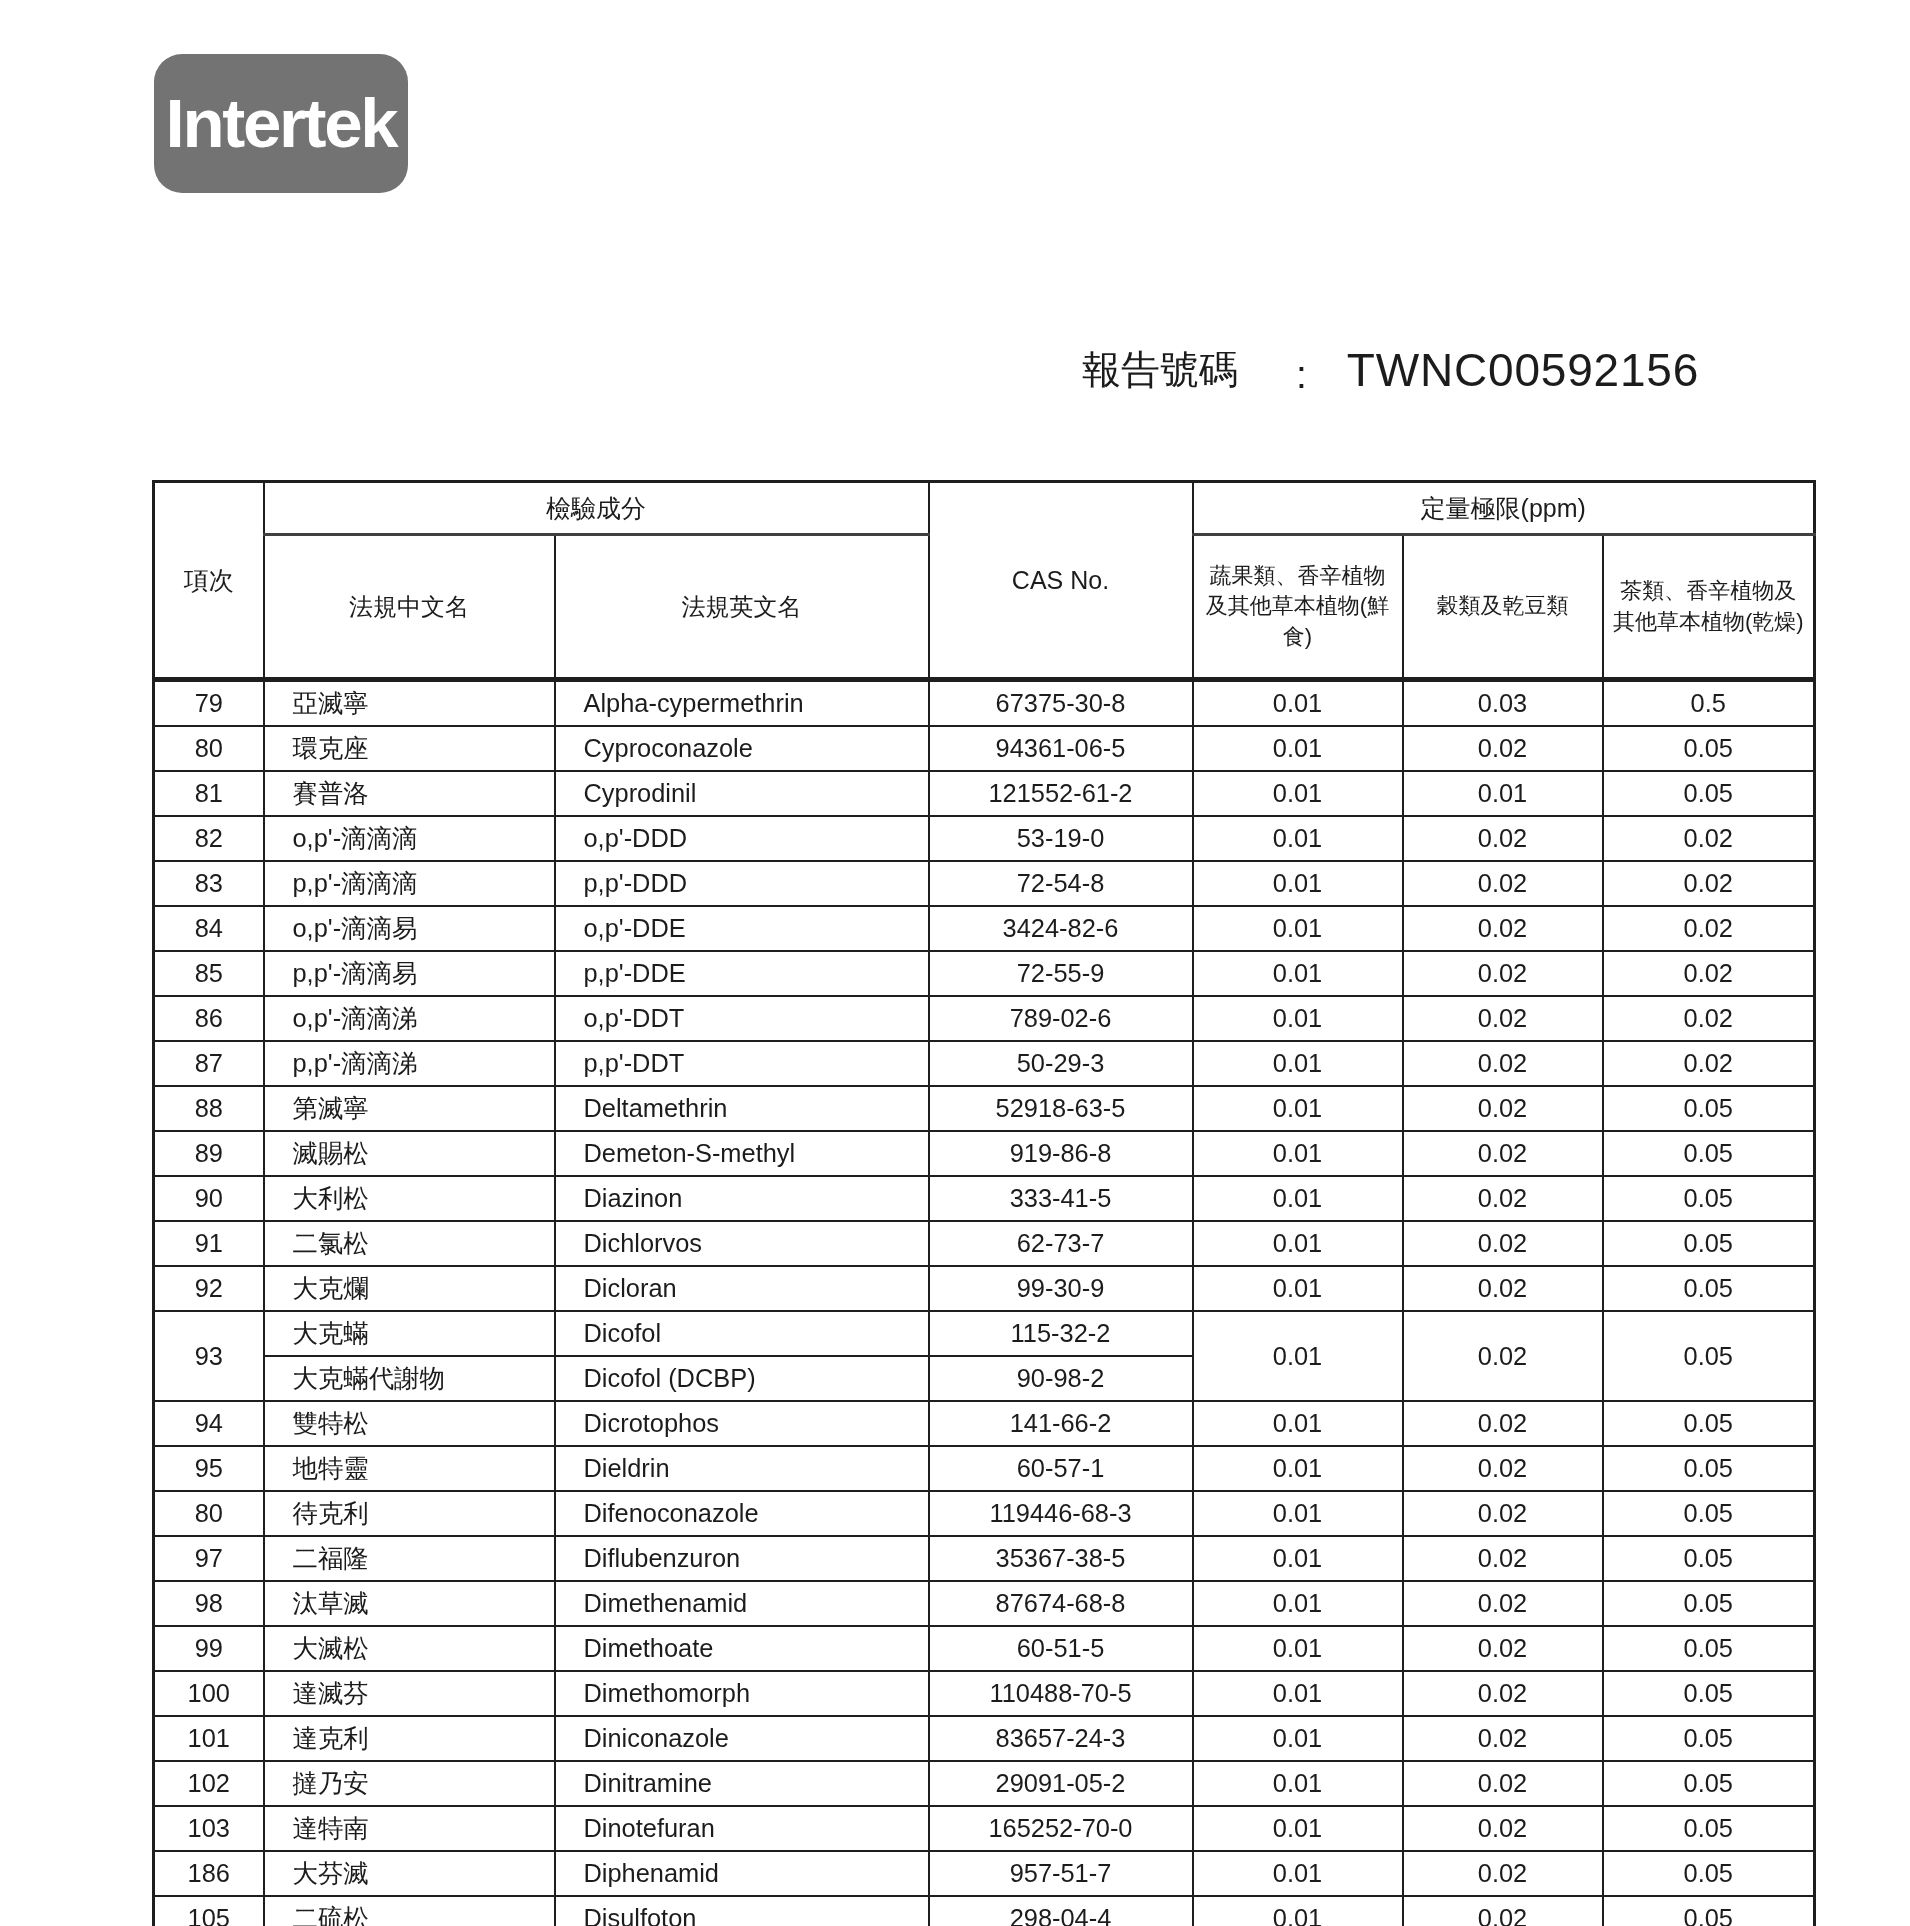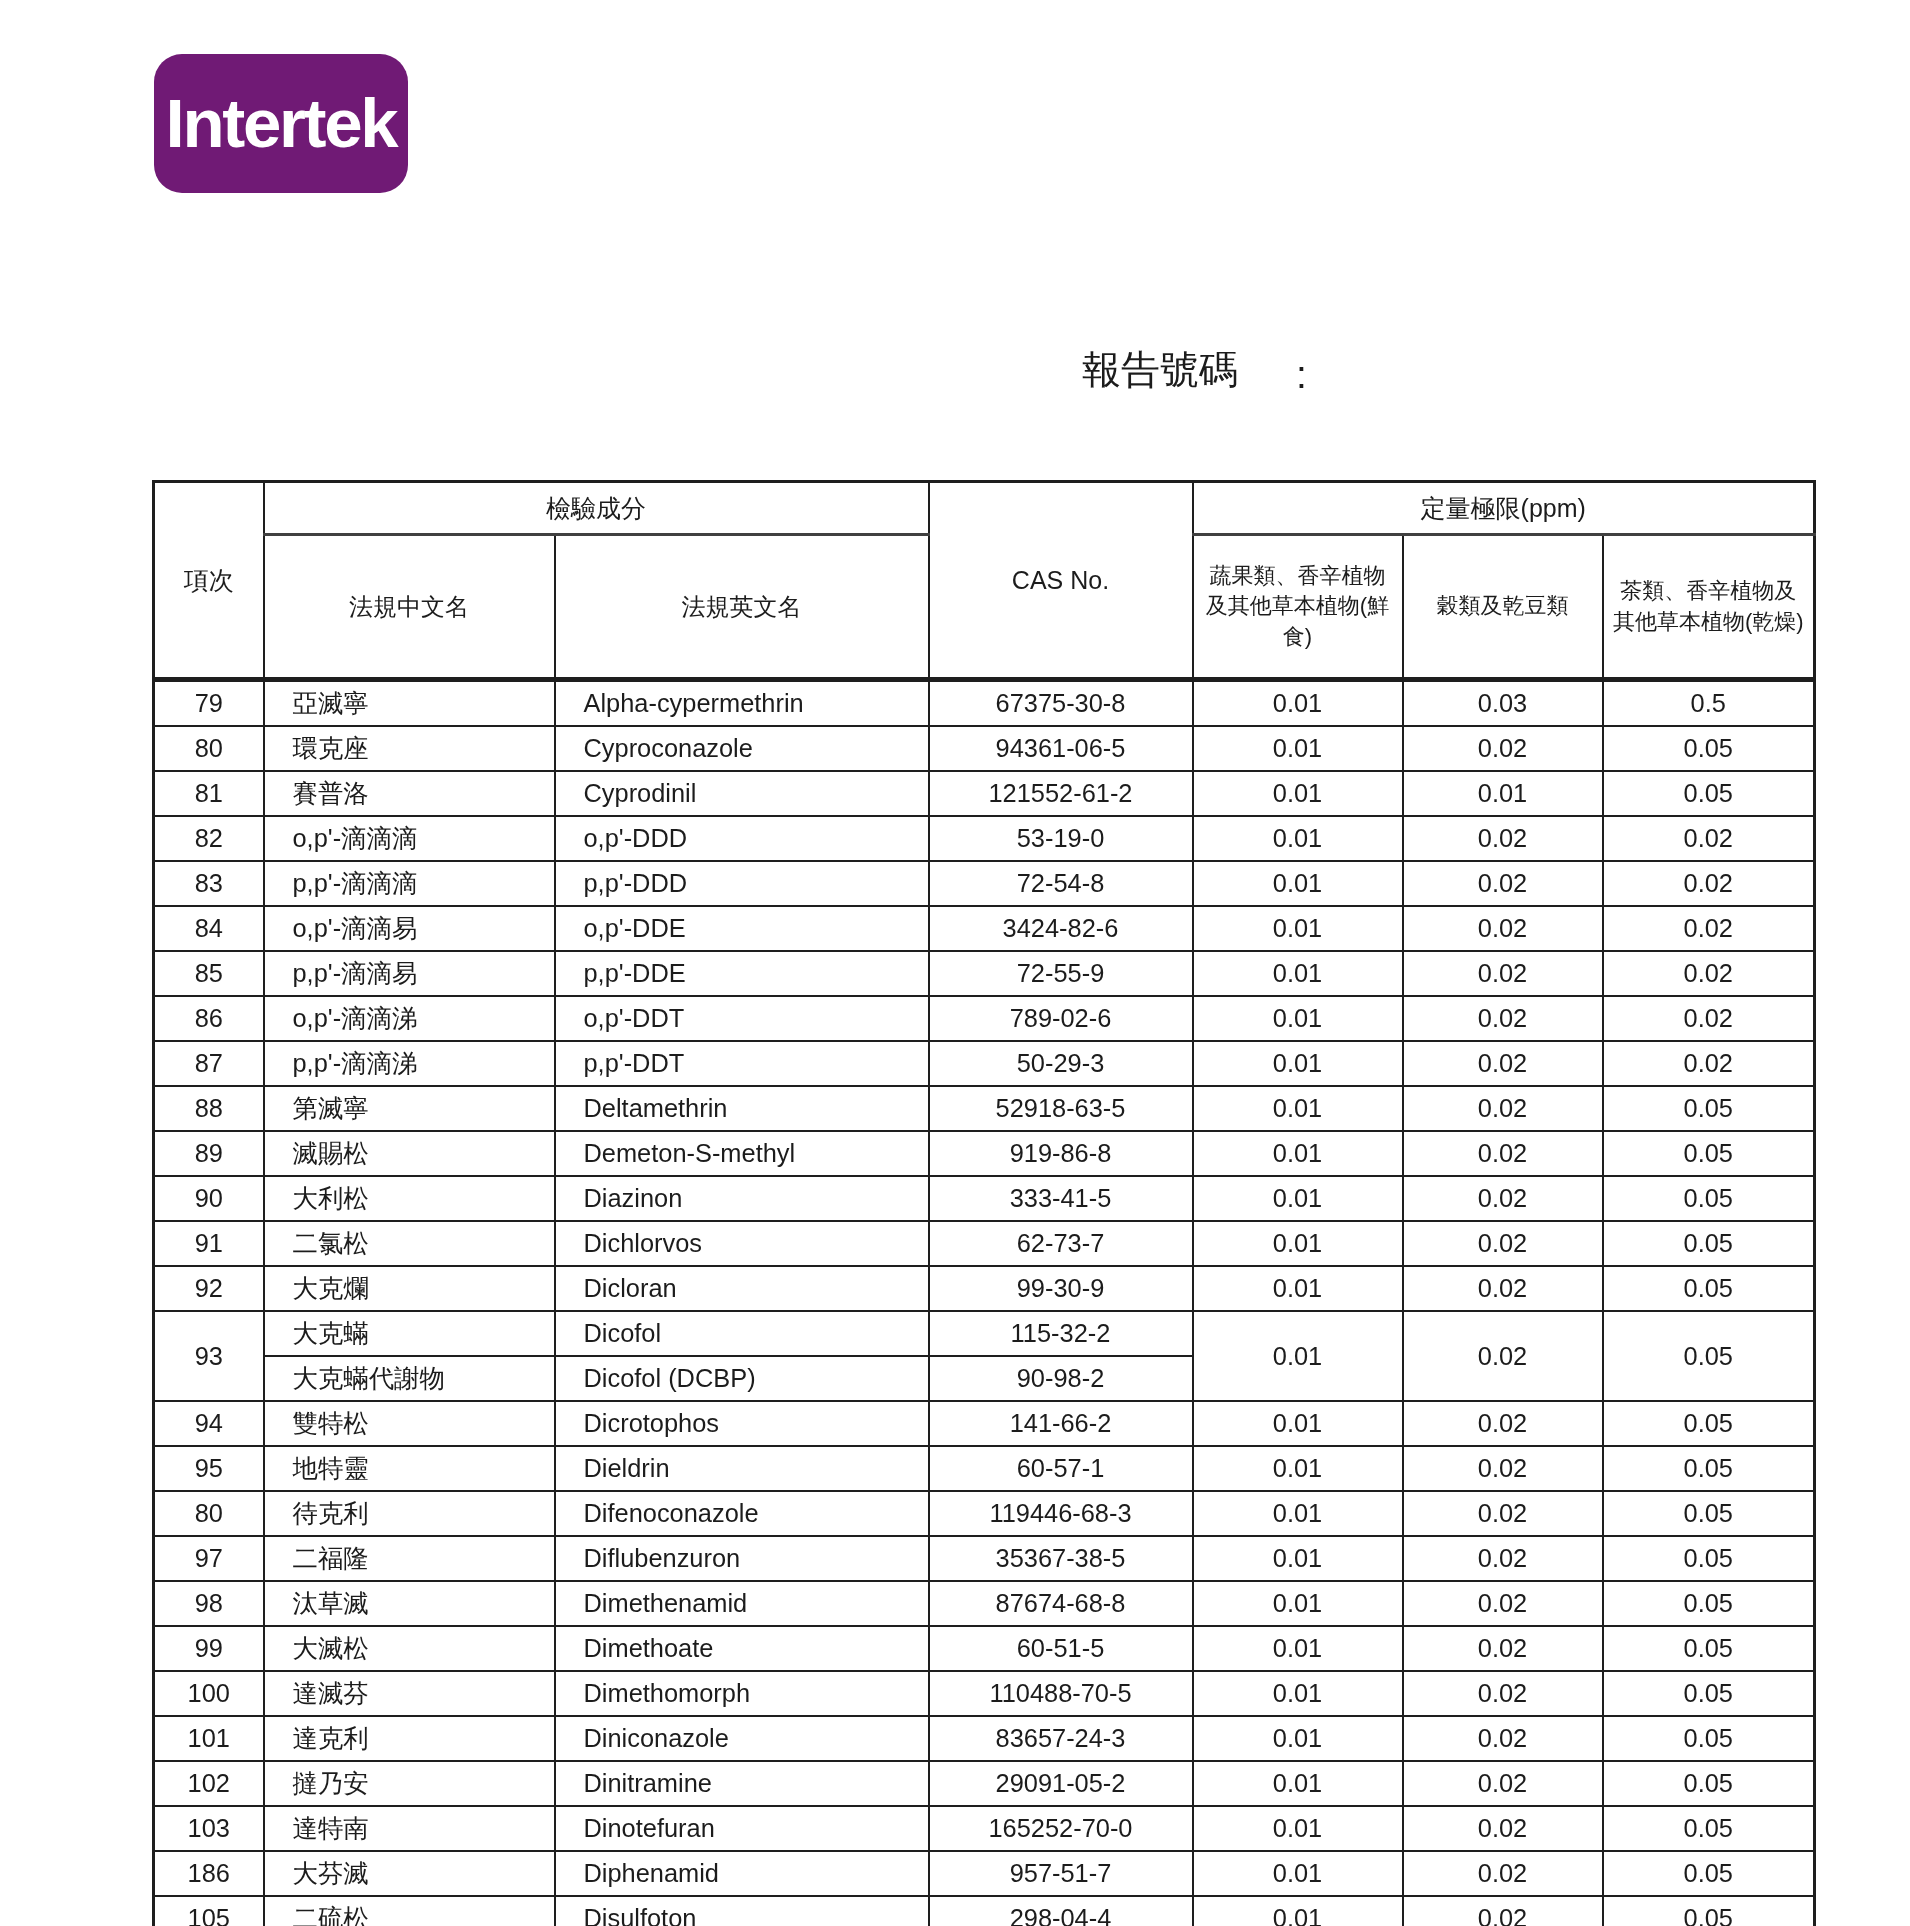--- a/index.html
+++ b/index.html
@@ -51,27 +51,28 @@
   .hdr2 th.small{font-size:22px;}
   .limits td{height:41px;font-size:25.4px;}
   td.cell-zh,td.cell-en{text-align:left;padding-left:28px;}
   td.cell-cas,td.cell-val{text-align:center;}
 </style>
 </head>
 <body>
 
 <div class="page">
 
-  <div class="logo" style="background: #701a75;">
+  <div class="logo" style="background: #737373;">
     <span class="logo-text">Intertek</span>
   </div>
 
   <div class="report-line">
     <span class="rpt-label">報告號碼</span>
     <span class="rpt-colon">:</span>
+    <span class="rpt-value">TWNC00592156</span>
   </div>
 
   <table class="limits">
     <colgroup>
       <col style="width:110px">
         <col style="width:291px">
         <col style="width:374px">
       <col style="width:264px">
         <col style="width:210px">
         <col style="width:200px">

